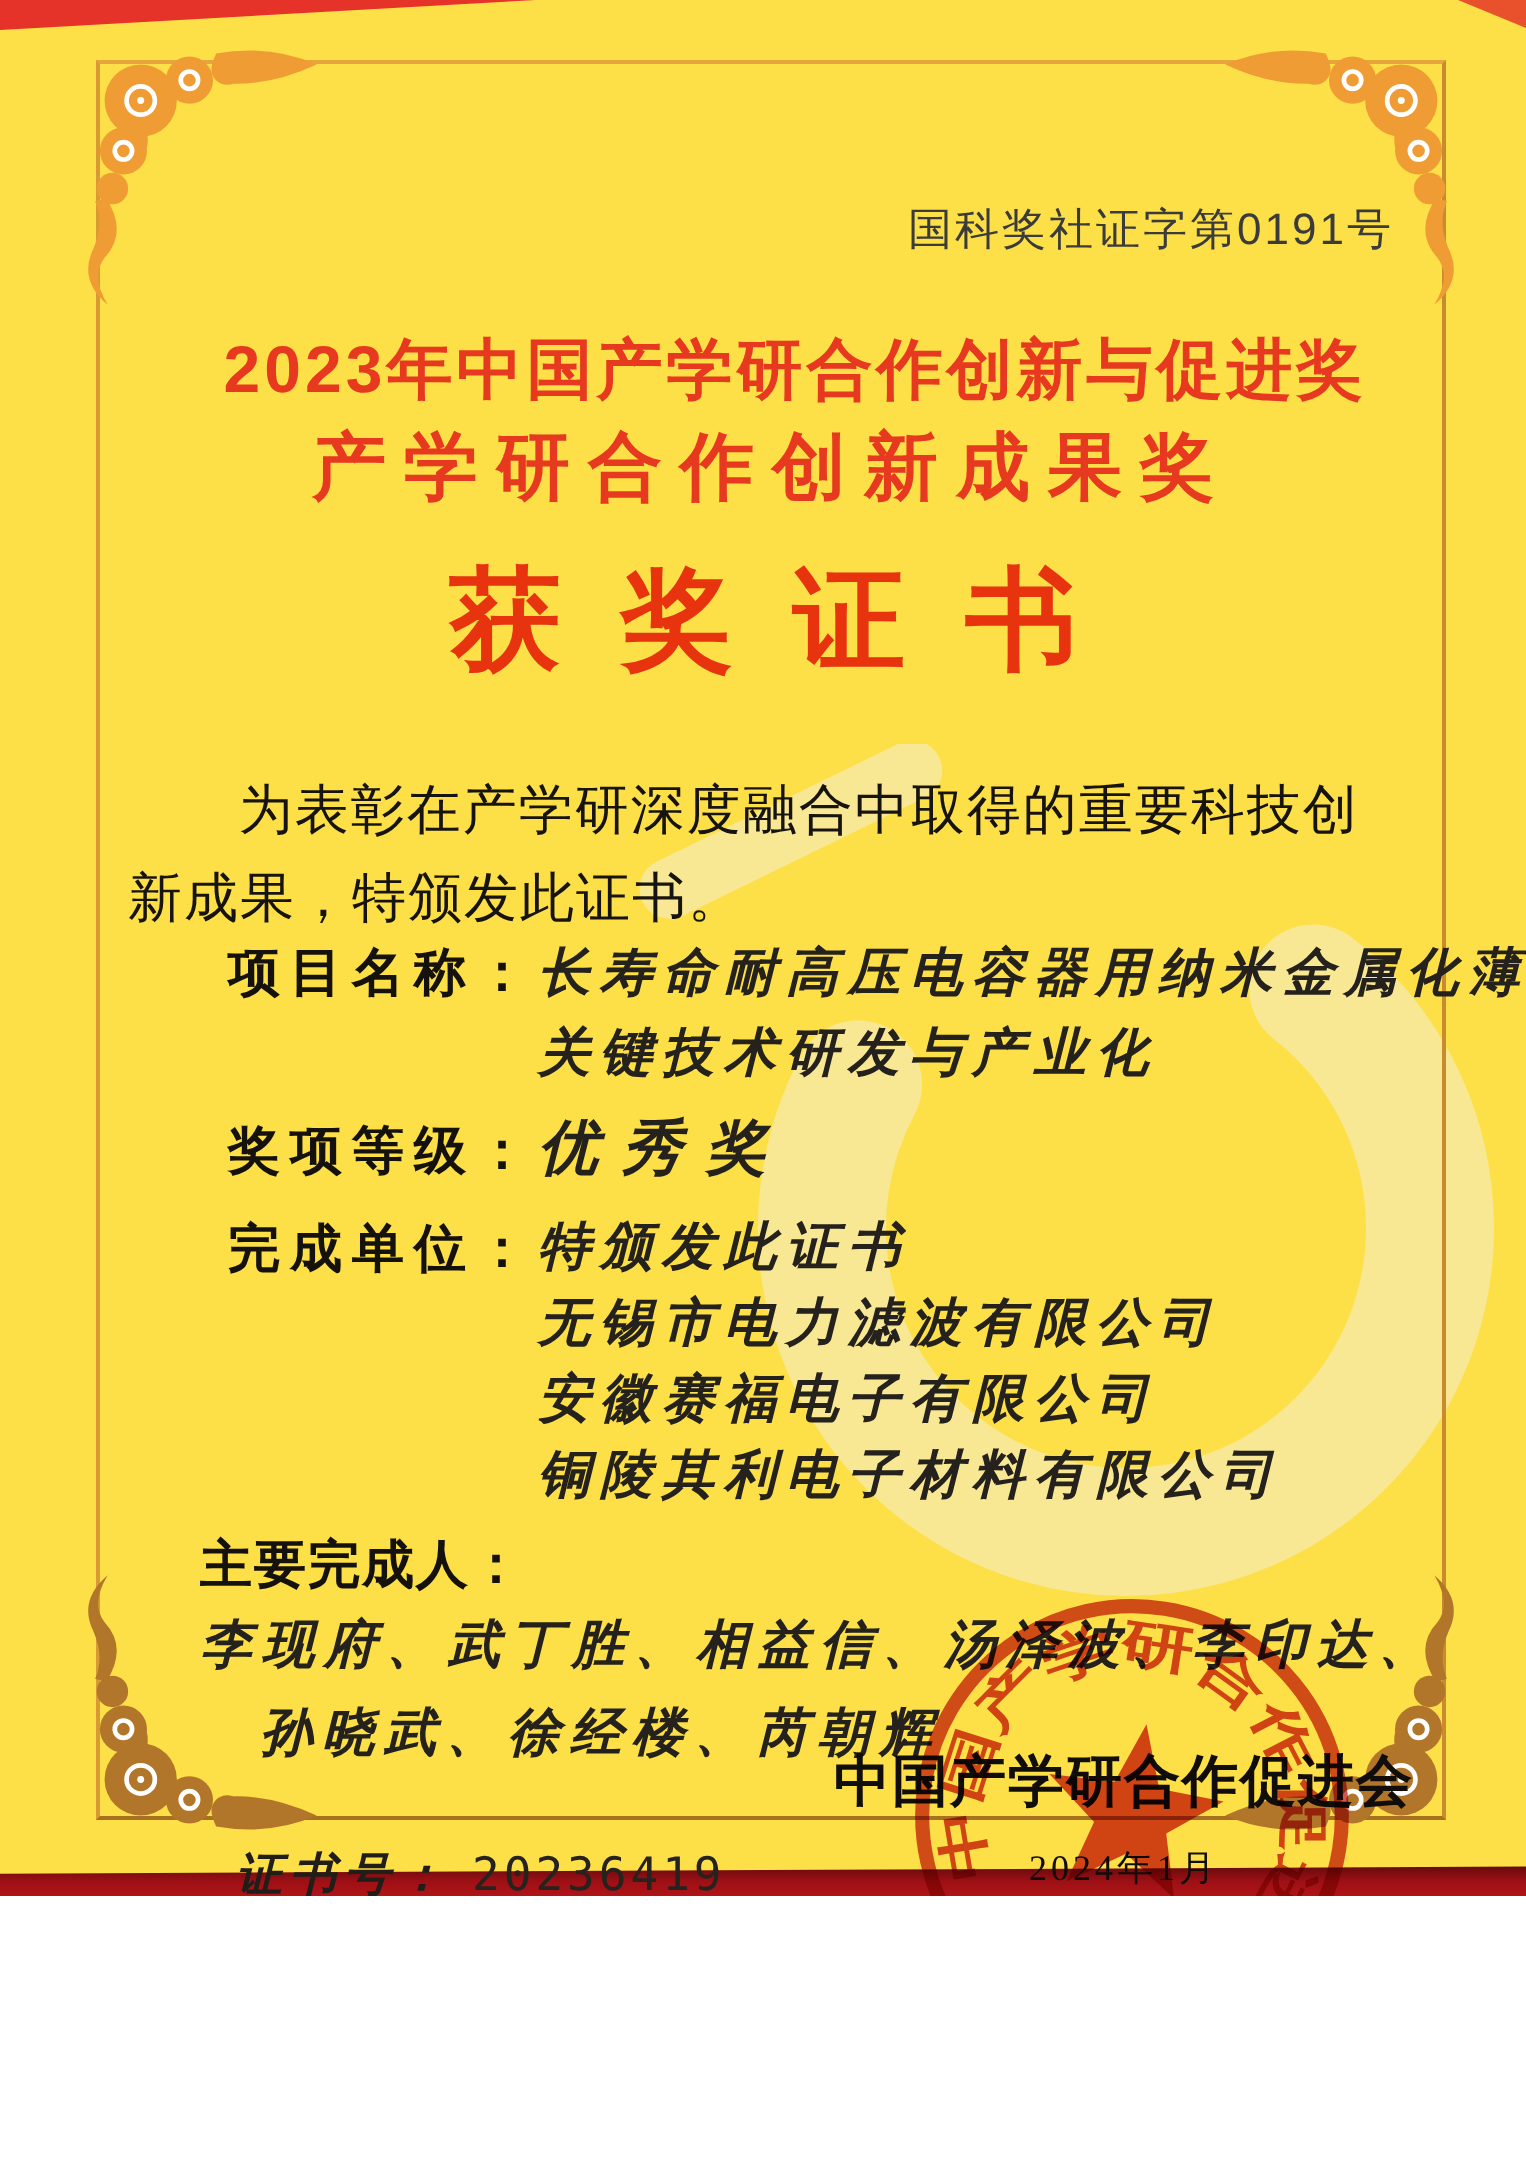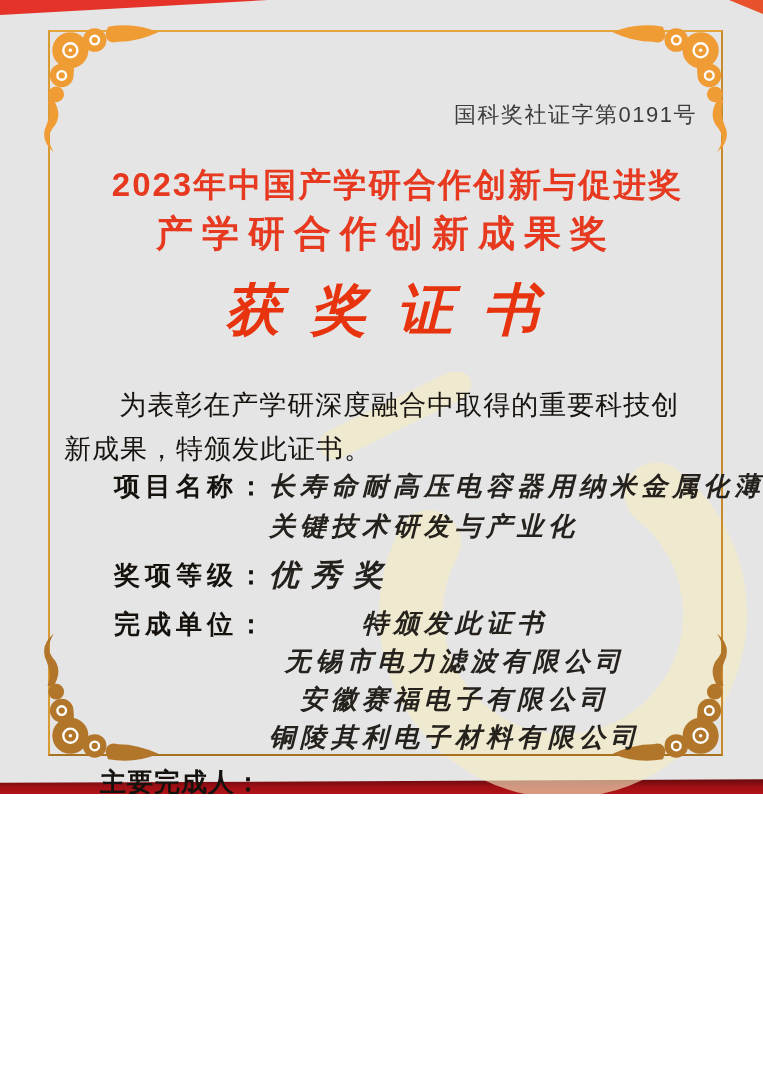--- a/index.html
+++ b/index.html
@@ -1,16 +1,16 @@
 <!DOCTYPE html>
 <html><head>
 <meta charset="utf-8">
 <style>
   html,body{margin:0;padding:0;background:#ffffff;}
-  .stage{position:relative;width:763px;height:794px;margin:0 auto;background:#e5e5e5;overflow:hidden;font-family:"Liberation Serif",serif;}
+  .stage{position:relative;width:763px;height:948px;margin:0 auto;background:#fde047;overflow:hidden;font-family:"Liberation Serif",serif;}
 
   
   .backdrop-top{position:absolute;top:0;left:0;width:268px;height:15px;background:#e5332a;clip-path:polygon(0 0,100% 0,0 100%);}
   .backdrop-top-right{position:absolute;top:0;right:0;width:34px;height:14px;background:#e8512b;clip-path:polygon(0 0,100% 0,100% 100%);}
   .backdrop-bottom{position:absolute;left:0;right:0;bottom:0;height:18px;background:linear-gradient(180deg,#4f080a,#9e1015 60%,#b01318);clip-path:polygon(0 38%,100% 18%,100% 100%,0 100%);}
 
   
   .watermark{position:absolute;left:258px;top:372px;width:505px;height:450px;opacity:.62;pointer-events:none;}
 
   
@@ -18,33 +18,33 @@
   .corner{position:absolute;width:118px;height:132px;}
   .corner.tl{top:22px;left:42px;color:#f09c35;}
   .corner.tr{top:22px;right:34px;color:#f09c35;transform:scaleX(-1);}
   .corner.bl{bottom:30px;left:42px;color:#b2762a;transform:scaleY(-1);}
   .corner.br{bottom:30px;right:34px;color:#b2762a;transform:scale(-1,-1);}
 
   
   .serial{position:absolute;top:100px;right:66px;font-family:"Liberation Sans",sans-serif;font-size:22px;letter-spacing:1.5px;color:#3b3b3b;}
   .title1{position:absolute;top:163px;left:16px;width:100%;text-align:center;font-family:"Liberation Sans",sans-serif;font-weight:700;font-size:33px;letter-spacing:2px;color:#e6391f;}
   .title2{position:absolute;top:209px;left:0;width:100%;text-align:center;font-family:Liberation Sans, sans-serif;font-weight:700;font-size:37px;letter-spacing:9px;padding-left:9px;box-sizing:border-box;color:#e6391f;}
-  .cert-title{position:absolute;top:273px;left:0;width:100%;text-align:center;font-weight:700;font-style:italic;font-size:56px;letter-spacing:30px;padding-left:30px;box-sizing:border-box;color:#e7340f;}
+  .cert-title{position:absolute;top:273px;left:0;width:100%;text-align:center;font-weight:700;font-size:56px;letter-spacing:30px;padding-left:30px;box-sizing:border-box;color:#e7340f;}
   .citation{position:absolute;top:384px;left:64px;width:640px;font-size:27px;line-height:1.62;letter-spacing:1px;color:#17130f;text-indent:2.05em;}
 
   .fields{position:absolute;top:467px;left:100px;width:610px;}
   .row{display:flex;align-items:flex-start;}
   .row.pad{padding-left:14px;}
   .label{font-weight:700;font-size:26px;letter-spacing:5px;color:#15110d;white-space:nowrap;line-height:40px;}
   .label.tight{letter-spacing:1px;}
   .script{font-style:italic;font-weight:700;font-size:26px;letter-spacing:5px;color:#25211c;line-height:40px;}
   .script .ln{white-space:nowrap;}
   .units .ln{line-height:38px;}
   .award-val{font-size:30px;letter-spacing:12px;line-height:38px;}
-  .mt8{margin-top:9px;text-align:center;} .mt6{margin-top:6px;flex-direction:column;}
+  .mt8{margin-top:9px;} .mt6{margin-top:6px;flex-direction:column;}
   .indent2{padding-left:30px;}
 
   .certno{position:absolute;left:118px;top:922px;display:flex;align-items:baseline;}
   .certno .label2{font-style:italic;font-weight:700;font-size:23px;letter-spacing:4px;color:#211d18;}
   .certno .num{font-family:"DejaVu Sans Mono",monospace;font-size:23px;letter-spacing:2px;color:#26221d;margin-left:10px;}
 
   .issuer-block{position:absolute;top:872px;right:56px;text-align:center;color:#100d0a;}
   .issuer-block .org{font-size:28px;letter-spacing:1px;font-weight:600;}
   .issuer-block .date{font-size:18px;letter-spacing:2px;margin-top:12px;}
 
@@ -176,20 +176,24 @@
     <div class="row mt6">
       <span class="label tight">主要完成人：</span>
       <span class="script">
         <span class="ln" style="display:block">李现府、武丁胜、相益信、汤泽波、李印达、</span>
         <span class="ln indent2" style="display:block;margin-top:4px">孙晓武、徐经楼、芮朝辉</span>
       </span>
     </div>
 
   </div>
 
+  <div class="certno">
+    <span class="label2">证书号：</span>
+    <span class="num">20236419</span>
+  </div>
 
   <div class="issuer-block">
     <div class="org">中国产学研合作促进会</div>
     <div class="date">2024年1月</div>
   </div>
 
   <svg class="seal" viewBox="0 0 230 230">
     <circle cx="115" cy="115" r="104" fill="none" stroke="#c5271c" stroke-width="7" opacity="0.85"></circle>
     <polygon points="115,69 126.2,99.6 158.7,100.8 133.1,120.9 142,152.2 115,134 88,152.2 96.9,120.9 71.3,100.8 103.8,99.6" fill="#c9291d" opacity="0.9"></polygon>
     <defs>

